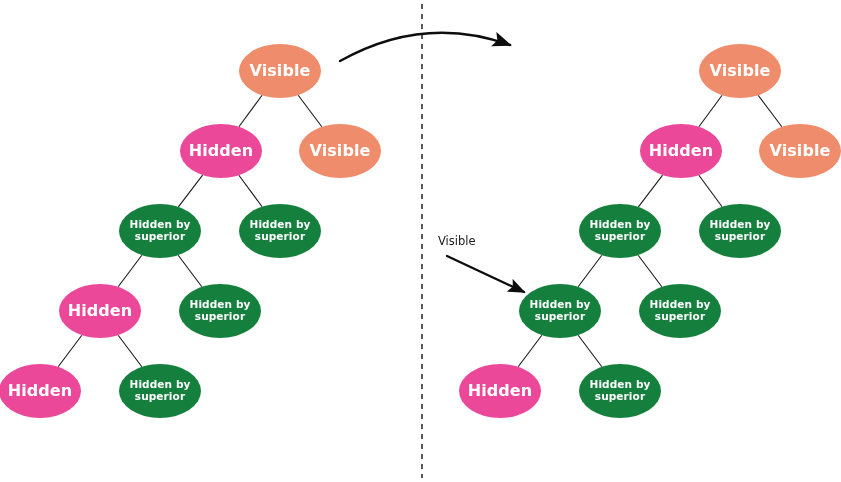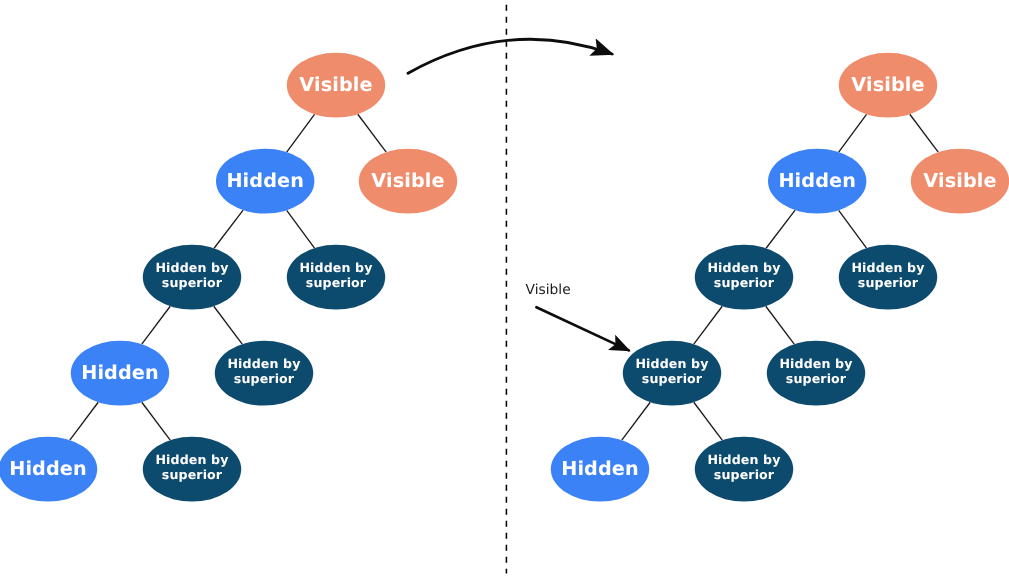--- a/index.html
+++ b/index.html
@@ -34,22 +34,22 @@
     align-items: center;
     justify-content: center;
     text-align: center;
     color: #ffffff;
     font-weight: bold;
     letter-spacing: 0.1px;
     line-height: 1.12;
     user-select: none;
   }
   .node.visible   { background: #ef8c6b; }
-  .node.hidden    { background: #3b82f6; }
-  .node.hiddenby  { background: #0c4a6e; text-align: center; }
+  .node.hidden    { background: #ec4899; }
+  .node.hiddenby  { background: #15803d; text-align: center; }
   .node .lbl { display: block; padding: 0 4px; }
   .node.one-line .lbl { font-size: 16px; }
   .node.two-line .lbl { font-size: 10.5px; }
 
   .annot {
     position: absolute;
     color: #1a1a1a;
     font-size: 11.5px;
     font-family: "DejaVu Sans", "Liberation Sans", sans-serif;
     white-space: nowrap;

